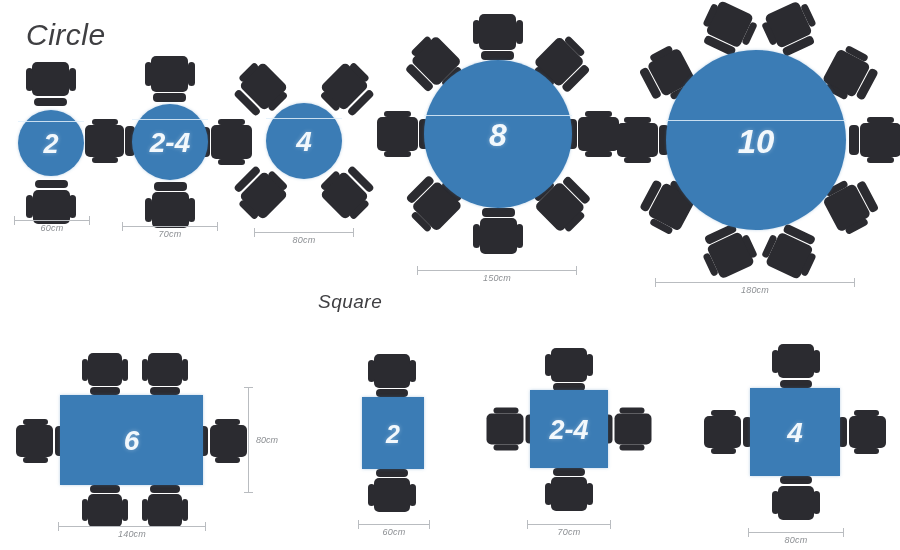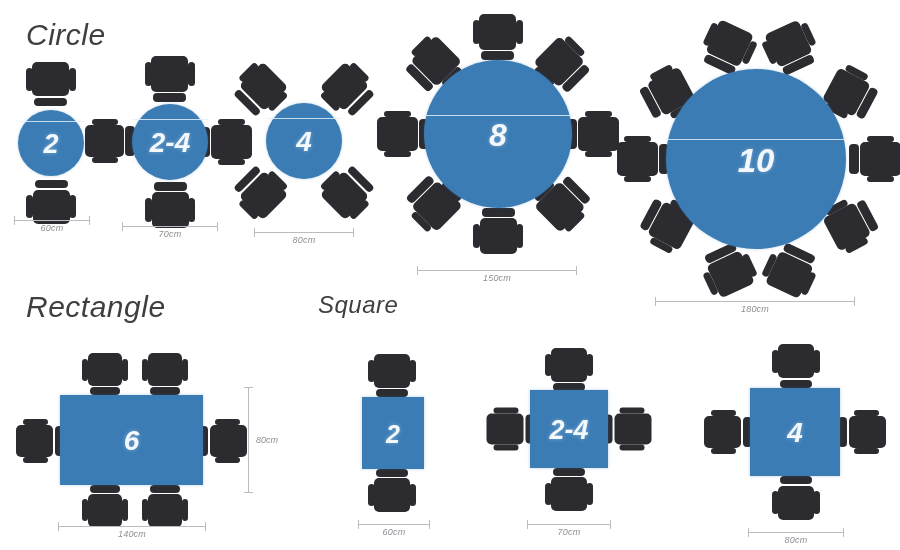--- a/index.html
+++ b/index.html
@@ -140,22 +140,21 @@
     color:#8d9094;
     white-space:nowrap;
   }
 </style>
 </head>
 <body>
 
 <div id="stage">
 
   <div class="section-title" style="left:26px;top:18px;font-size:30px;">Circle</div>
-  <div class="section-title" style="left:26px;top:290px;font-size:30px;">Rectangle</div>
-  <div class="section-title" style="left:318px;top:291px;font-size:24px;font-style:italic;">Square</div>
+  <div class="section-title" style="left:318px;top:291px;font-size:19px;font-style:italic;">Square</div>
 
   <div class="group" style="left:0px;top:48px;width:110px;height:190px;">
 
     <div class="table-shape circle" style="left:18px;top:62px;width:66px;height:66px;font-size:27px;">
       <div class="seam" style="top:11px;"></div>
       <span class="num">2</span>
     </div>
 
     <div class="chair" style="left:26px;top:14px;width:50px;height:44px;transform:rotate(180deg);">
       <div class="back"></div>
@@ -319,21 +318,21 @@
         <div class="arm r"></div>
     </div>
     <div class="dim-h" style="left:25px;top:256px;width:160px;">
       <div class="bar"></div>
       <div class="cap l"></div>
       <div class="cap r"></div>
       <div class="lbl">150cm</div>
     </div>
   </div>
 
-  <div class="group" style="left:620px;top:0px;width:280px;height:300px;margin-top:19px;">
+  <div class="group" style="left:620px;top:0px;width:280px;height:300px;">
     <div class="table-shape circle" style="left:46px;top:50px;width:180px;height:180px;font-size:33px;">
       <div class="seam" style="top:70px;"></div>
       <span class="num">10</span>
     </div>
 
     <div class="chair" style="left:83px;top:6px;width:50px;height:46px;transform:rotate(-155deg);">
       <div class="back"></div>
         <div class="seat"></div>
       <div class="arm l"></div>
         <div class="arm r"></div>

